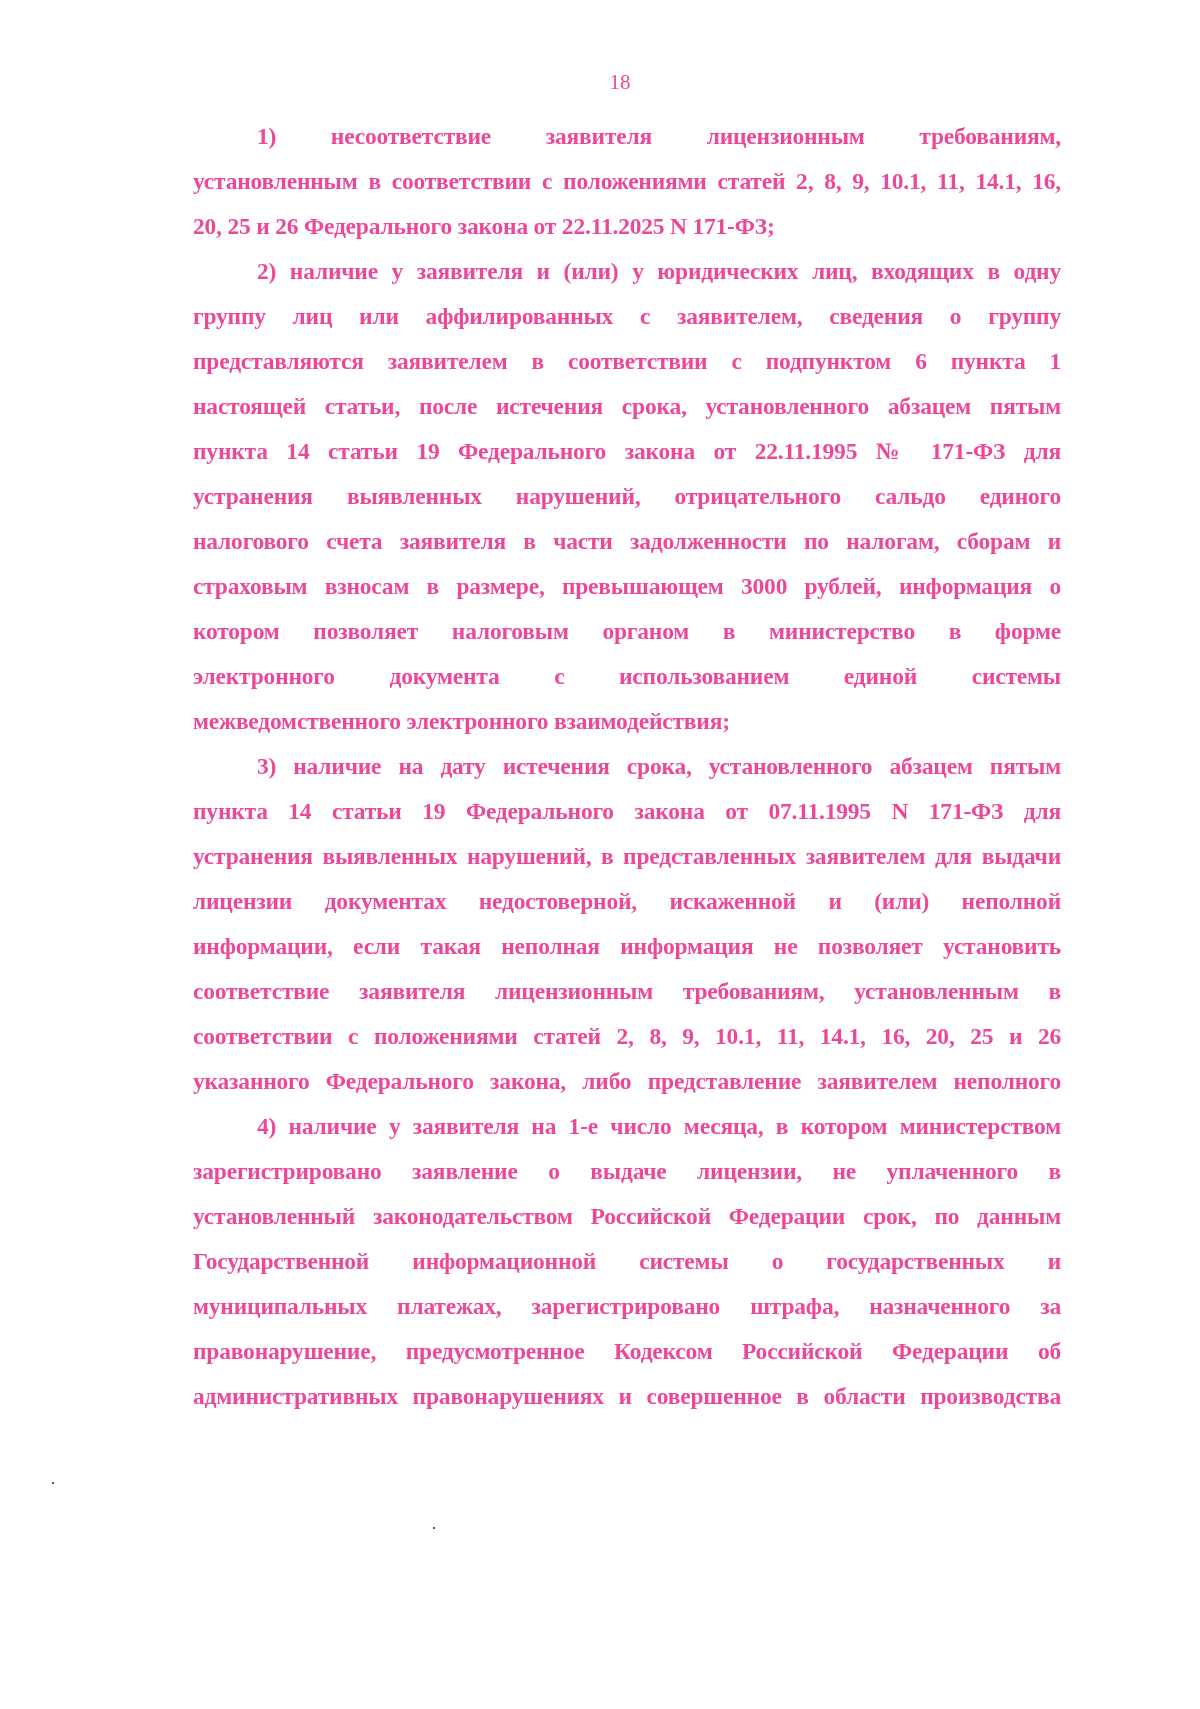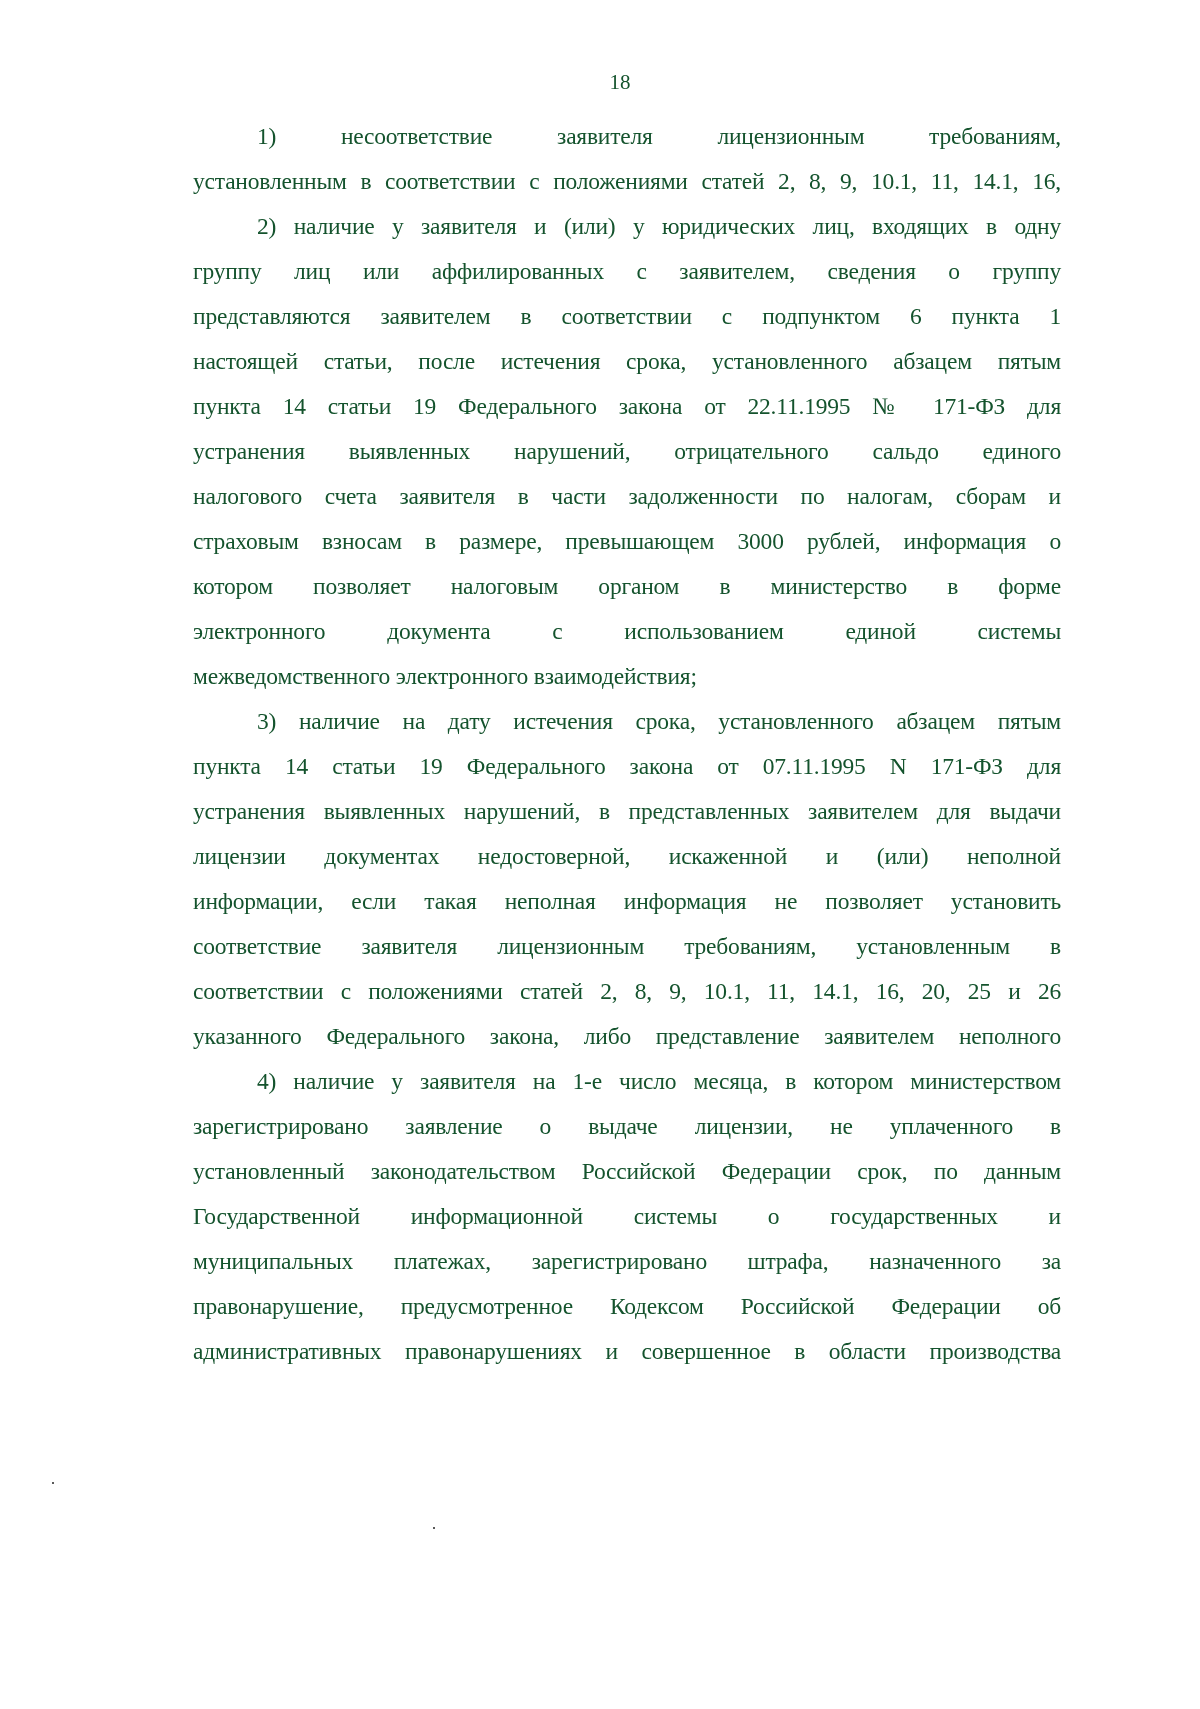--- a/index.html
+++ b/index.html
@@ -1,27 +1,27 @@
 <!DOCTYPE html>
 <html><head>
 <meta charset="utf-8">
 <style>
   html, body { margin: 0; padding: 0; background: #ffffff; }
   body { width: 1200px; height: 1709px; position: relative; overflow: hidden; }
   .page {
     position: absolute; left: 0; top: 0; width: 1200px; height: 1619px;
-    background: #ffffff; color: #14532d;
+    background: #ffffff; color: #ec4899;
     font-family: "Liberation Serif", "DejaVu Serif", serif;
   }
   .page-number {
     position: absolute; top: 68px; left: 0; width: 1240px;
     text-align: center; font-size: 21px; line-height: 28px;
   }
   .body-text {
-    position: absolute; left: 193px; top: 114px; width: 868px;
+    position: absolute; left: 193px; top: 114px; width: 868px; font-weight: bold;
   }
   .line {
     display: block; height: 45px; line-height: 45px;
     font-size: 23.5px; white-space: nowrap;
     text-align: justify; text-align-last: justify;
     letter-spacing: -0.2px;
   }
   .line.last { text-align-last: left; }
   .line.indent { padding-left: 64px; }
   .speck { position: absolute; width: 2px; height: 2px; background: #222; border-radius: 1px; }
@@ -30,20 +30,21 @@
 <body>
 
 <div class="page">
   <div class="page-number">18</div>
 
   <div class="body-text">
 
     <div>
       <span class="line indent">1)&nbsp;&nbsp;&nbsp;&nbsp;несоответствие&nbsp;&nbsp;&nbsp;&nbsp;заявителя&nbsp;&nbsp;&nbsp;&nbsp;лицензионным&nbsp;&nbsp;&nbsp;&nbsp;требованиям,</span>
       <span class="line">установленным в соответствии с положениями статей 2, 8, 9, 10.1, 11, 14.1, 16,</span>
+      <span class="line last">20, 25 и 26 Федерального закона от 22.11.2025 N 171-ФЗ;</span>
     </div>
 
     <div>
       <span class="line indent">2) наличие у заявителя и (или) у юридических лиц, входящих в одну</span>
       <span class="line">группу лиц или аффилированных с заявителем, сведения о группу</span>
       <span class="line">представляются заявителем в соответствии с подпунктом 6 пункта 1</span>
       <span class="line">настоящей статьи, после истечения срока, установленного абзацем пятым</span>
       <span class="line">пункта 14 статьи 19 Федерального закона от 22.11.1995 № 171-ФЗ для</span>
       <span class="line">устранения выявленных нарушений, отрицательного сальдо единого</span>
       <span class="line">налогового счета заявителя в части задолженности по налогам, сборам и</span>

